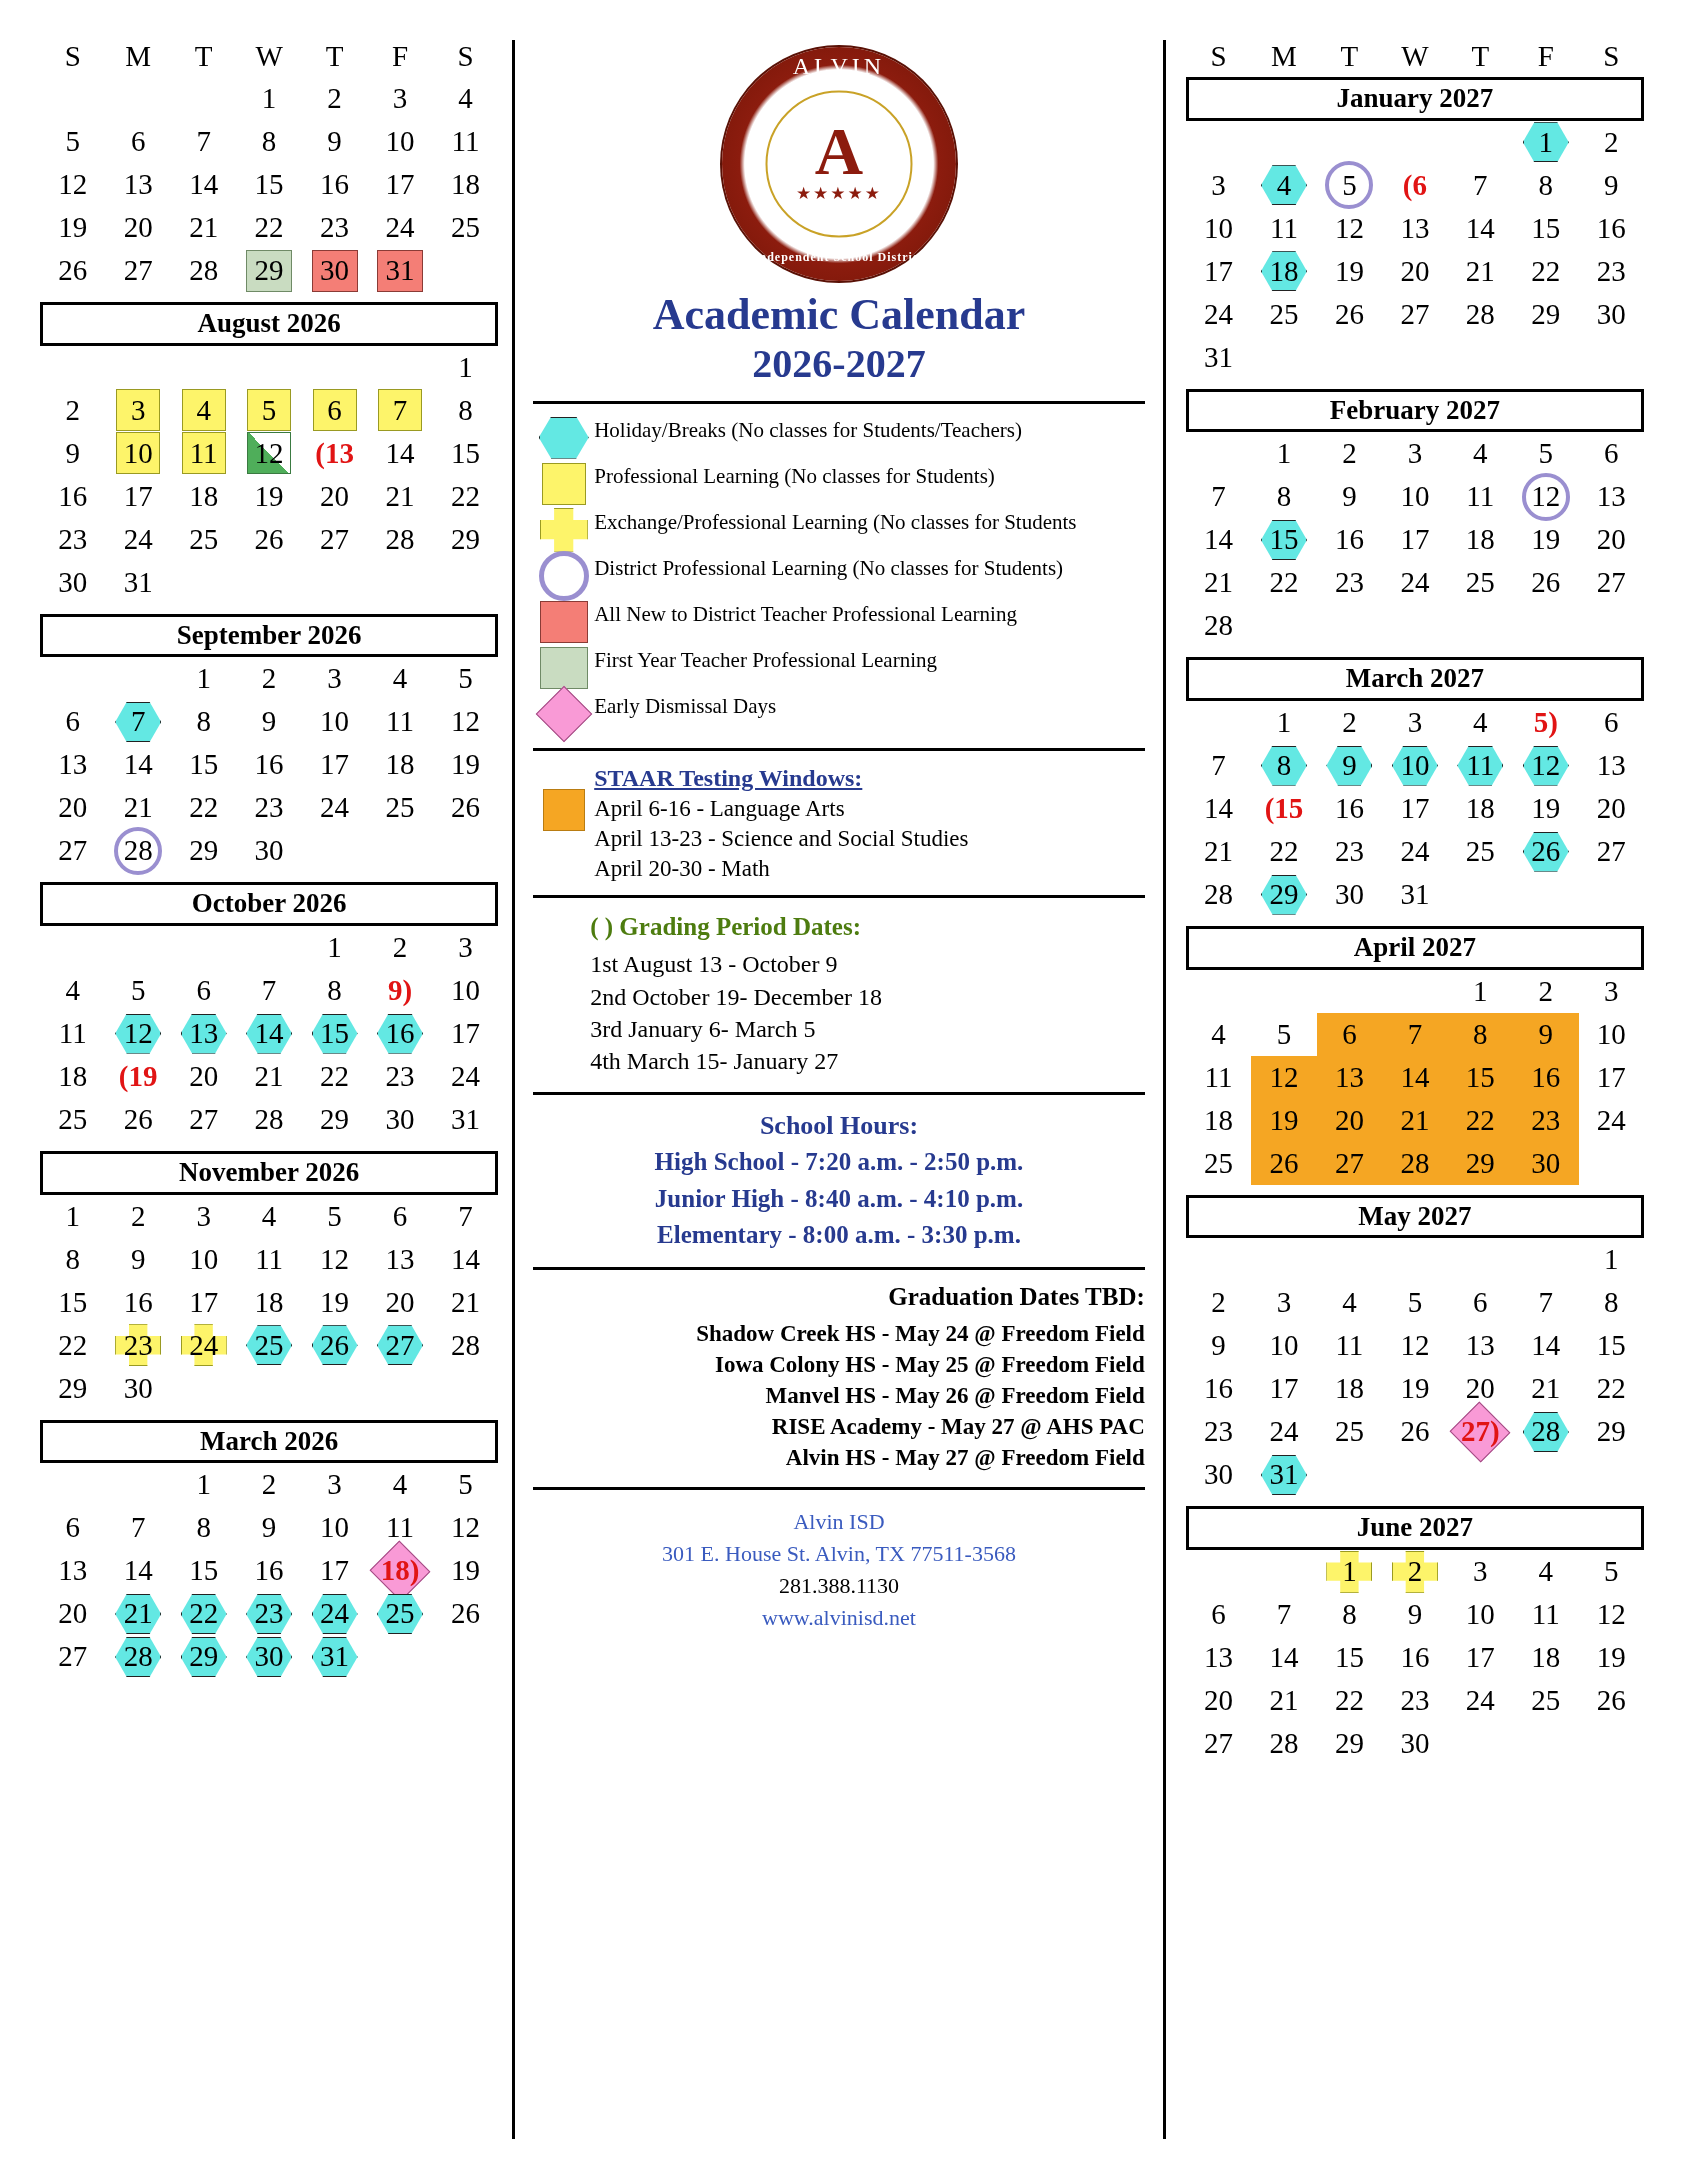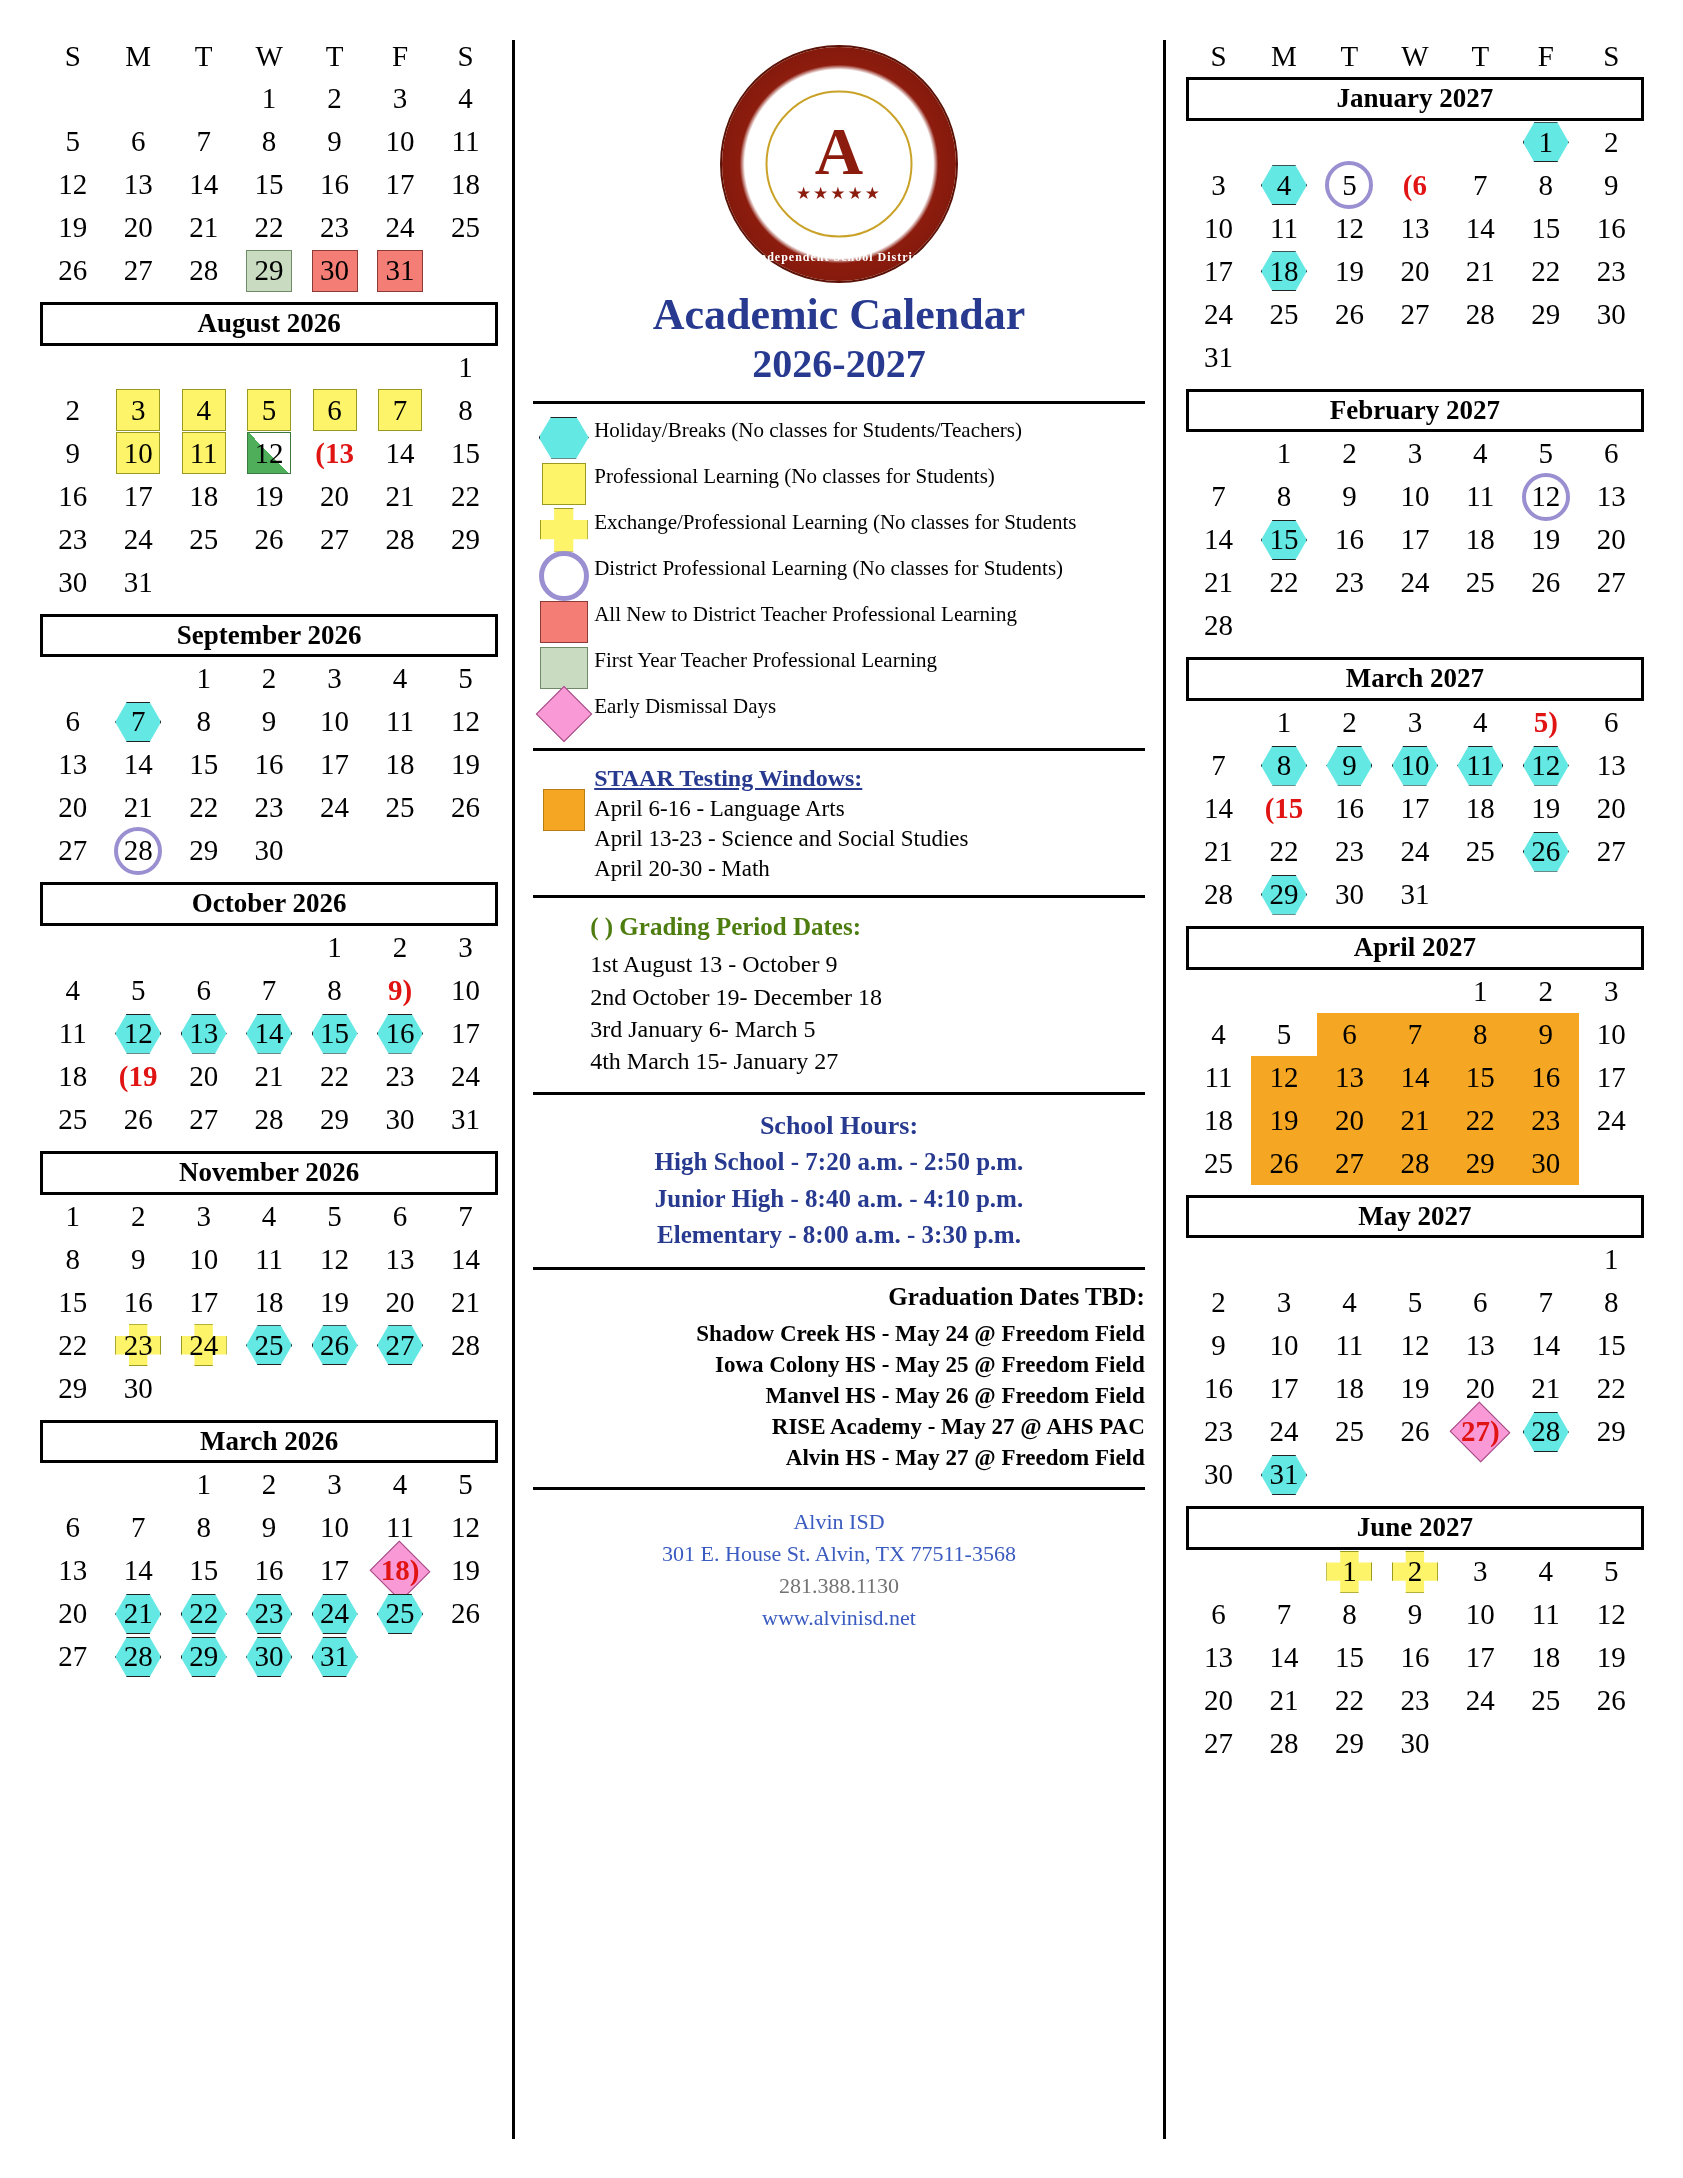--- a/index.html
+++ b/index.html
@@ -141,21 +141,21 @@
     border: 2px solid #c9a227;
     display: flex; flex-direction: column;
     align-items: center; justify-content: center;
   }
   .logo .bigA {
     font-family: "Liberation Serif", serif;
     font-size: 67px; font-weight: bold; color: #8c1c0e;
     line-height: 0.9; margin-top: -4px;
   }
   .logo .alvin {
-    position: absolute; top: 28px; left: 0; right: 0;
+    position: absolute; top: 6px; left: 0; right: 0;
     text-align: center; color: #fff;
     font-size: 24px; letter-spacing: 4px; font-weight: normal;
   }
   .logo .isd {
     position: absolute; bottom: 16px; left: 0; right: 0;
     text-align: center; color: #fff;
     font-size: 12px; letter-spacing: 1px; font-weight: bold;
   }
   .logo .stars {
     font-size: 17px; color: #8c1c0e; letter-spacing: 2px; margin-top: 2px;
@@ -242,21 +242,21 @@
     line-height: 1.35;
   }
   .grad .g-title { font-size: 25px; margin-bottom: 4px; }
   .addr {
     text-align: center;
     color: #3a5bbf;
     font-size: 22px;
     line-height: 1.45;
     padding-top: 16px;
   }
-  .addr .phone { color: #737373; }
+  .addr .phone { color: #000000; }
 </style>
 </head>
 <body>
 
 <div class="page">
   <div class="columns">
 
     <div class="col-left">
       <div class="dow-row" id="dow-left">
           <div>S</div>

